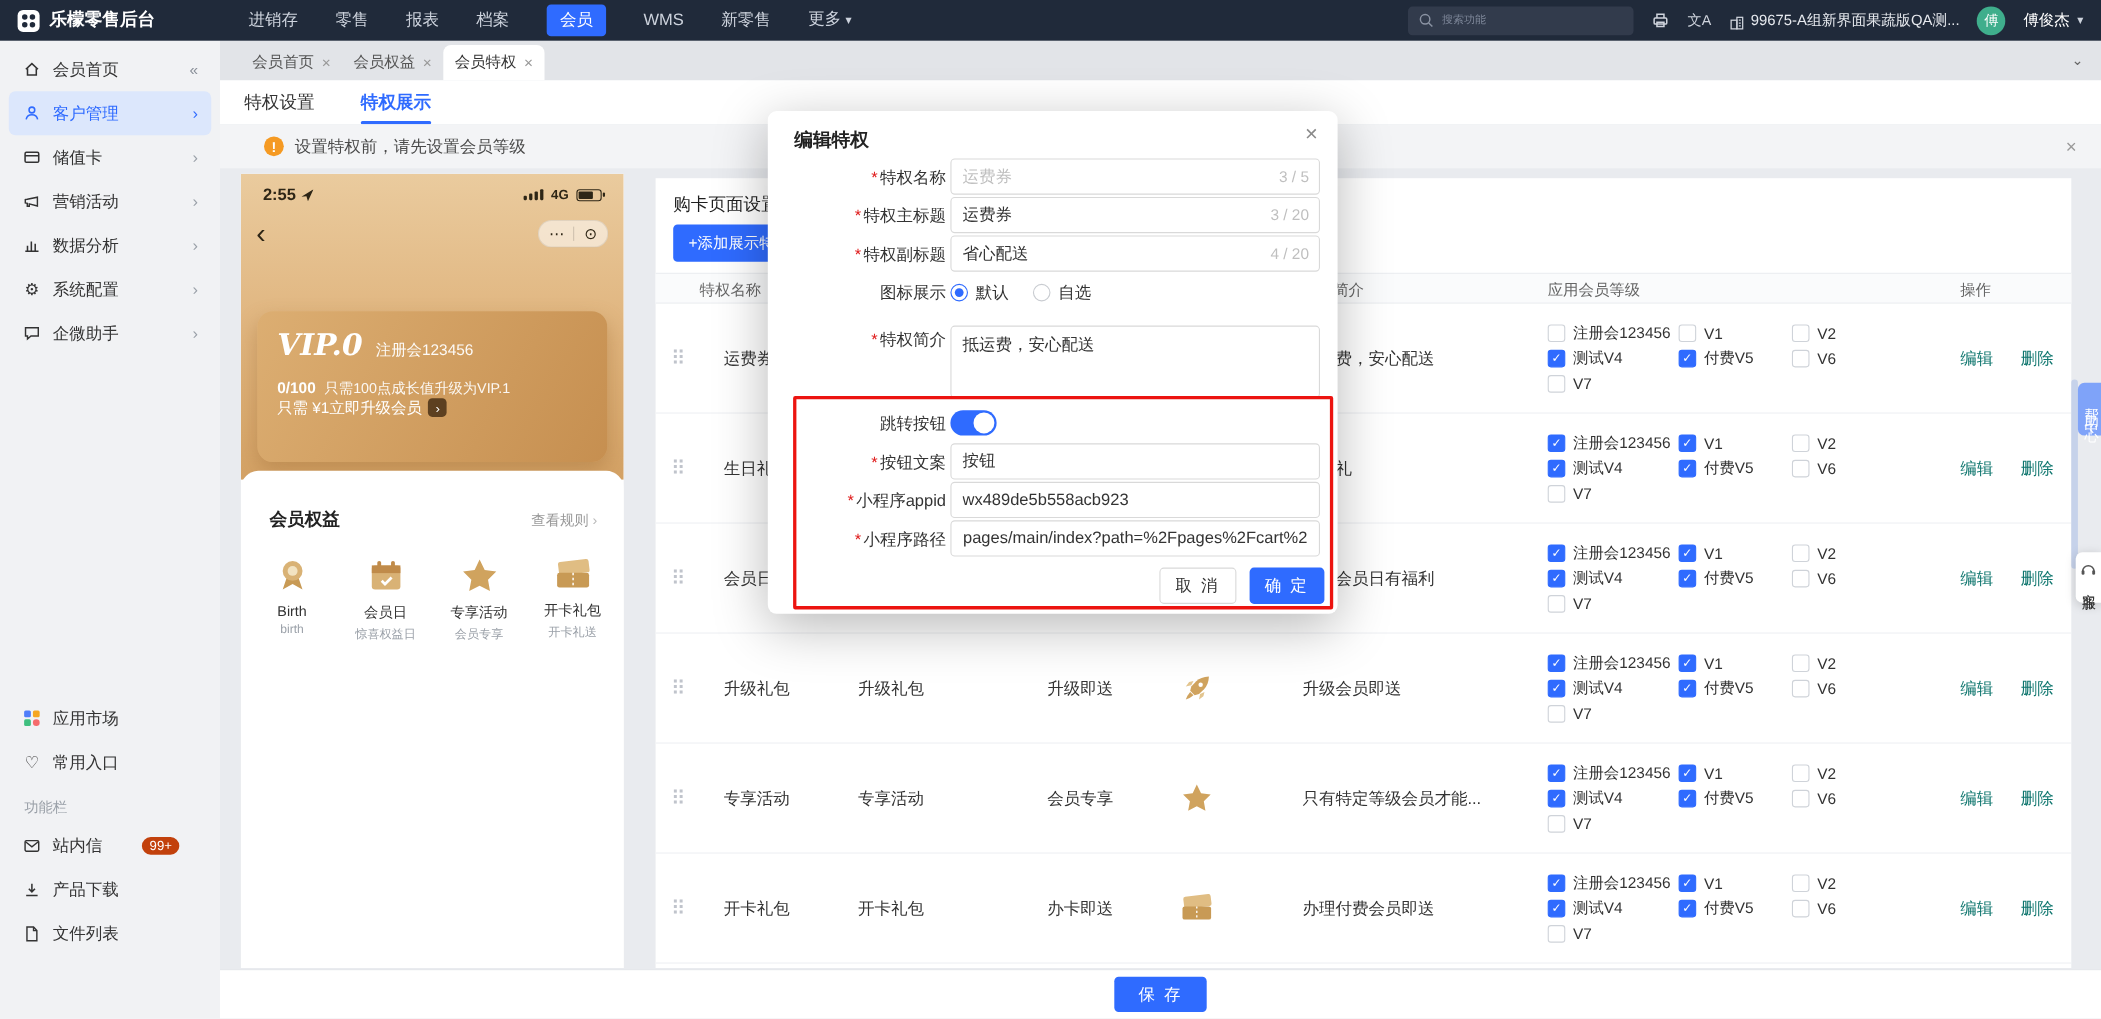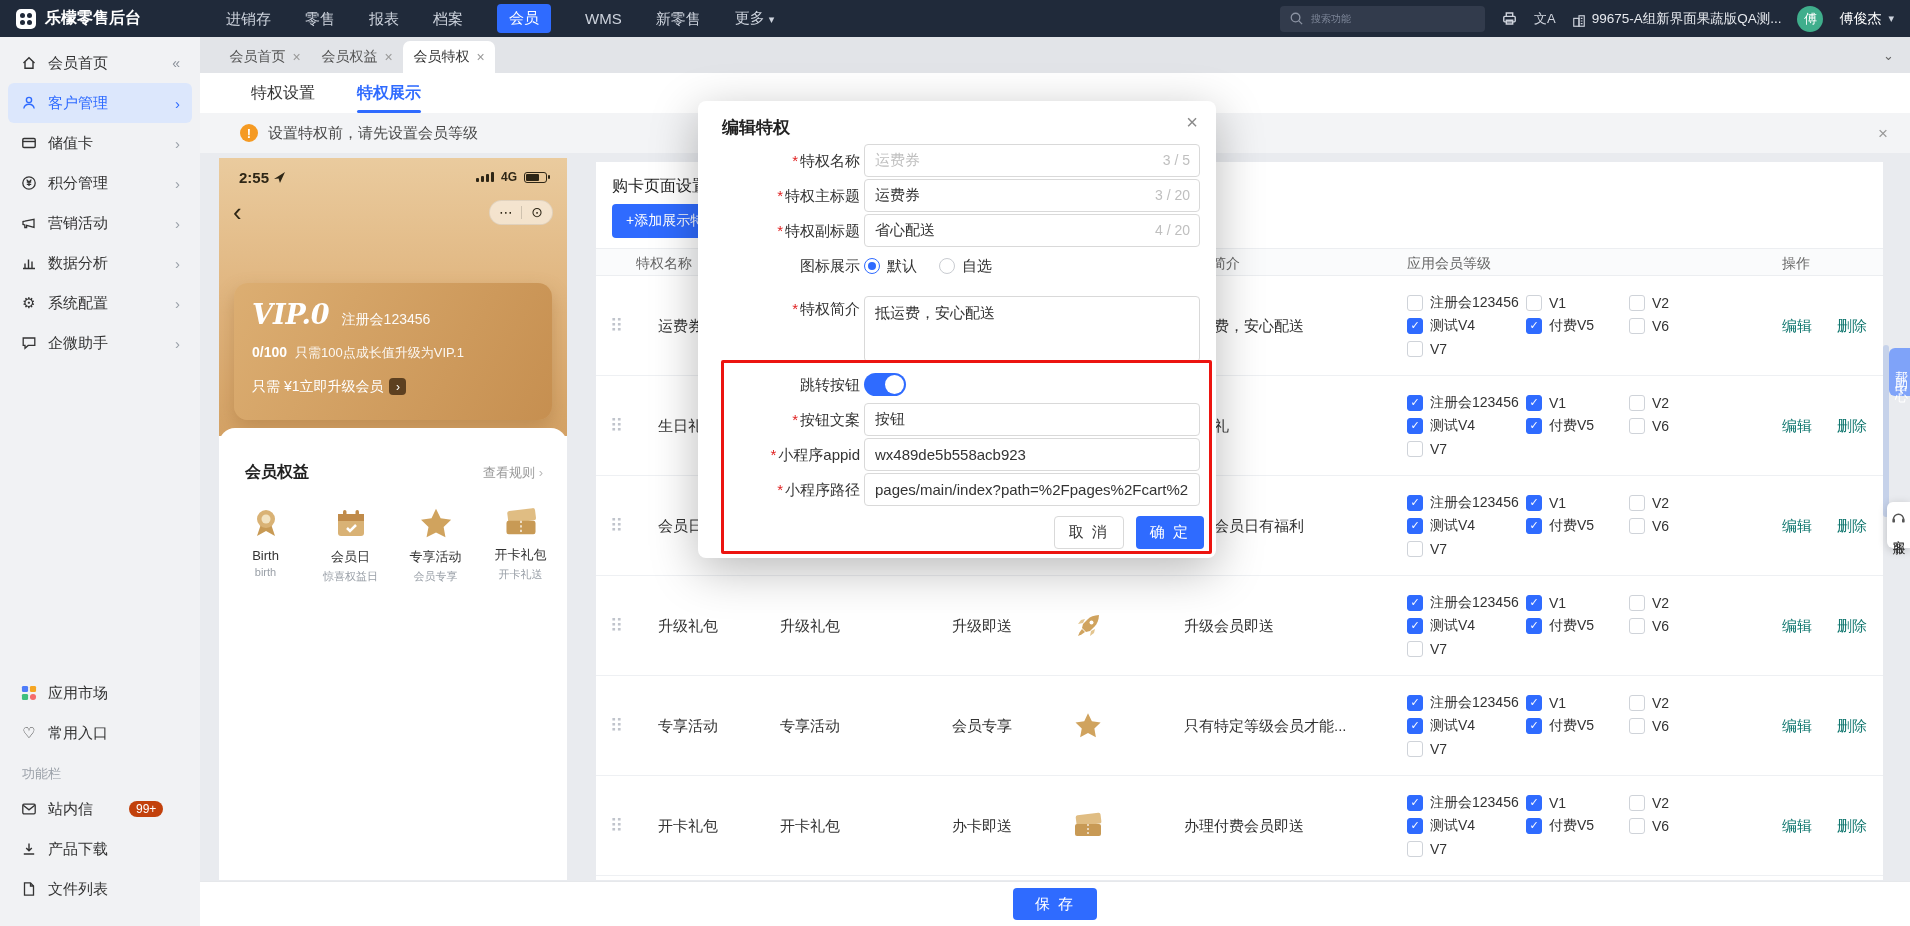--- a/index.html
+++ b/index.html
@@ -41,21 +41,21 @@
 .badge{background:#c2410c;color:#fff;font-size:12px;border-radius:9px;padding:1px 7px;margin-left:26px}
 
 .main{position:absolute;left:200px;top:37px;right:0;bottom:0}
 .tabstrip{position:absolute;top:0;left:0;right:0;height:36px;background:#e2e4e8;display:flex;align-items:flex-end;padding-left:19px}
 .tab{width:92px;height:32px;display:flex;align-items:center;justify-content:center;gap:7px;font-size:14px;color:#555;border-radius:7px 7px 0 0;cursor:pointer}
 .tab.active{background:#fff;color:#333}
 .x{color:#999;font-size:14px;line-height:1;cursor:pointer}
 .x::before{content:"×"}
 .tab-caret{margin-left:auto;align-self:center;margin-right:16px;color:#666;font-size:13px;cursor:pointer}
 .tab-caret::before{content:"⌄"}
-.subtabs{position:absolute;top:36px;left:0;right:0;height:40px;background:#fff;display:flex;align-items:stretch;gap:42px;padding-left:51px;font-size:16px}
+.subtabs{position:absolute;top:36px;left:0;right:0;height:40px;background:#fff;display:flex;align-items:stretch;gap:42px;padding-left:22px;font-size:16px}
 .subtab{display:flex;align-items:center;color:#333;cursor:pointer;position:relative}
 .subtab.active{color:#2f6bff;font-weight:bold}
 .subtab.active::after{content:"";position:absolute;left:0;right:0;bottom:0;height:3px;background:#2f6bff;border-radius:2px}
 .alert{position:absolute;top:76px;left:0;right:0;height:40px;background:#f3f4f6;display:flex;align-items:center;padding:0 22px 0 40px;font-size:15px;color:#4a4a4a}
 .alert-icon{width:18px;height:18px;border-radius:50%;background:#f59a23;color:#fff;font-size:13px;font-weight:bold;display:flex;align-items:center;justify-content:center;margin-right:10px;flex:none}
 .alert-icon::before{content:"!"}
 .alert .x{margin-left:auto;font-size:17px}
 
 .phone{position:absolute;left:19px;top:121px;width:348px;height:722px;background:#fff;overflow:hidden;z-index:5}
 .p-top{position:absolute;top:0;left:0;right:0;height:278px;background:linear-gradient(180deg,#eacb9e 0%,#dfb37c 55%,#d4a265 100%)}
@@ -75,21 +75,21 @@
 .p-capsule::after{content:"";position:absolute;left:50%;top:5px;bottom:5px;width:1px;background:rgba(0,0,0,.15)}
 .cap-dots{font-size:14px}.cap-dots::before{content:"⋯"}
 .cap-circle{font-size:14px}.cap-circle::before{content:"⊙"}
 .vip-card{position:absolute;left:15px;top:125px;width:318px;height:137px;border-radius:14px;background:linear-gradient(120deg,#dcae72 0%,#c68f50 100%);box-shadow:0 8px 18px rgba(150,100,45,.35);color:#fff;padding:16px 18px}
 .vip-line1{display:flex;align-items:baseline;gap:12px}
 .vip-level{font-family:"DejaVu Serif","Liberation Serif",serif;font-style:italic;font-weight:bold;font-size:27px}
 .vip-account{font-size:14px;opacity:.95}
 .vip-line2{margin-top:14px;display:flex;align-items:baseline;gap:8px;font-size:13px}
 .vip-progress{font-weight:bold;font-size:14px}
 .vip-note{opacity:.92}
-.vip-line3{margin-top:16px;display:flex;align-items:flex-start;gap:6px;font-size:14px}
+.vip-line3{margin-top:0;display:flex;align-items:flex-start;gap:6px;font-size:14px}
 .vip-arrow{width:17px;height:17px;border-radius:4px;background:#5d4020;color:#fff;display:flex;align-items:center;justify-content:center;font-size:12px}
 .vip-arrow::before{content:"›"}
 .benefits{position:absolute;top:270px;left:0;right:0;bottom:0;background:#fff;border-radius:16px 16px 0 0}
 .b-head{position:absolute;top:34px;left:26px;right:24px;display:flex;align-items:center}
 .b-title{font-size:16px;font-weight:bold;color:#222}
 .b-rules{margin-left:auto;font-size:13px;color:#999;cursor:default}
 .b-rules::after{content:" ›";color:#bbb}
 .b-items{position:absolute;top:78px;left:4px;right:4px;display:flex}
 .b-item{flex:1;display:flex;flex-direction:column;align-items:center}
 .b-name{font-size:13px;color:#333;margin-top:6px}
@@ -237,30 +237,20 @@
           <rect x="1.8" y="3.5" width="12.4" height="9" rx="1.2"></rect>
           <path d="M1.8 6.5h12.4"></path>
         </svg>
       </span>
     <span>储值卡</span>
     <span class="chev"></span>
   </div>
   <div class="side-item">
     <span class="side-icon">
         <svg width="16" height="16" viewBox="0 0 16 16" fill="none" stroke="currentColor" stroke-width="1.3">
-          <circle cx="8" cy="8" r="6.2"></circle>
-          <path d="M5.8 7h4.4M5.8 9.4h4.4M8 7v4M5.6 4.6L8 7l2.4-2.4"></path>
-        </svg>
-      </span>
-    <span>积分管理</span>
-    <span class="chev"></span>
-  </div>
-  <div class="side-item">
-    <span class="side-icon">
-        <svg width="16" height="16" viewBox="0 0 16 16" fill="none" stroke="currentColor" stroke-width="1.3">
           <path d="M2 6.5v3l1.8.4v2.6h1.8v-2.2l7.4 2V4.3L3.8 6.2z"></path>
         </svg>
       </span>
     <span>营销活动</span>
     <span class="chev"></span>
   </div>
   <div class="side-item">
     <span class="side-icon">
         <svg width="16" height="16" viewBox="0 0 16 16" fill="none" stroke="currentColor" stroke-width="1.4">
           <path d="M2 13.5h12M4 13V8.5M7.5 13V4.5M11 13V6.5"></path>

